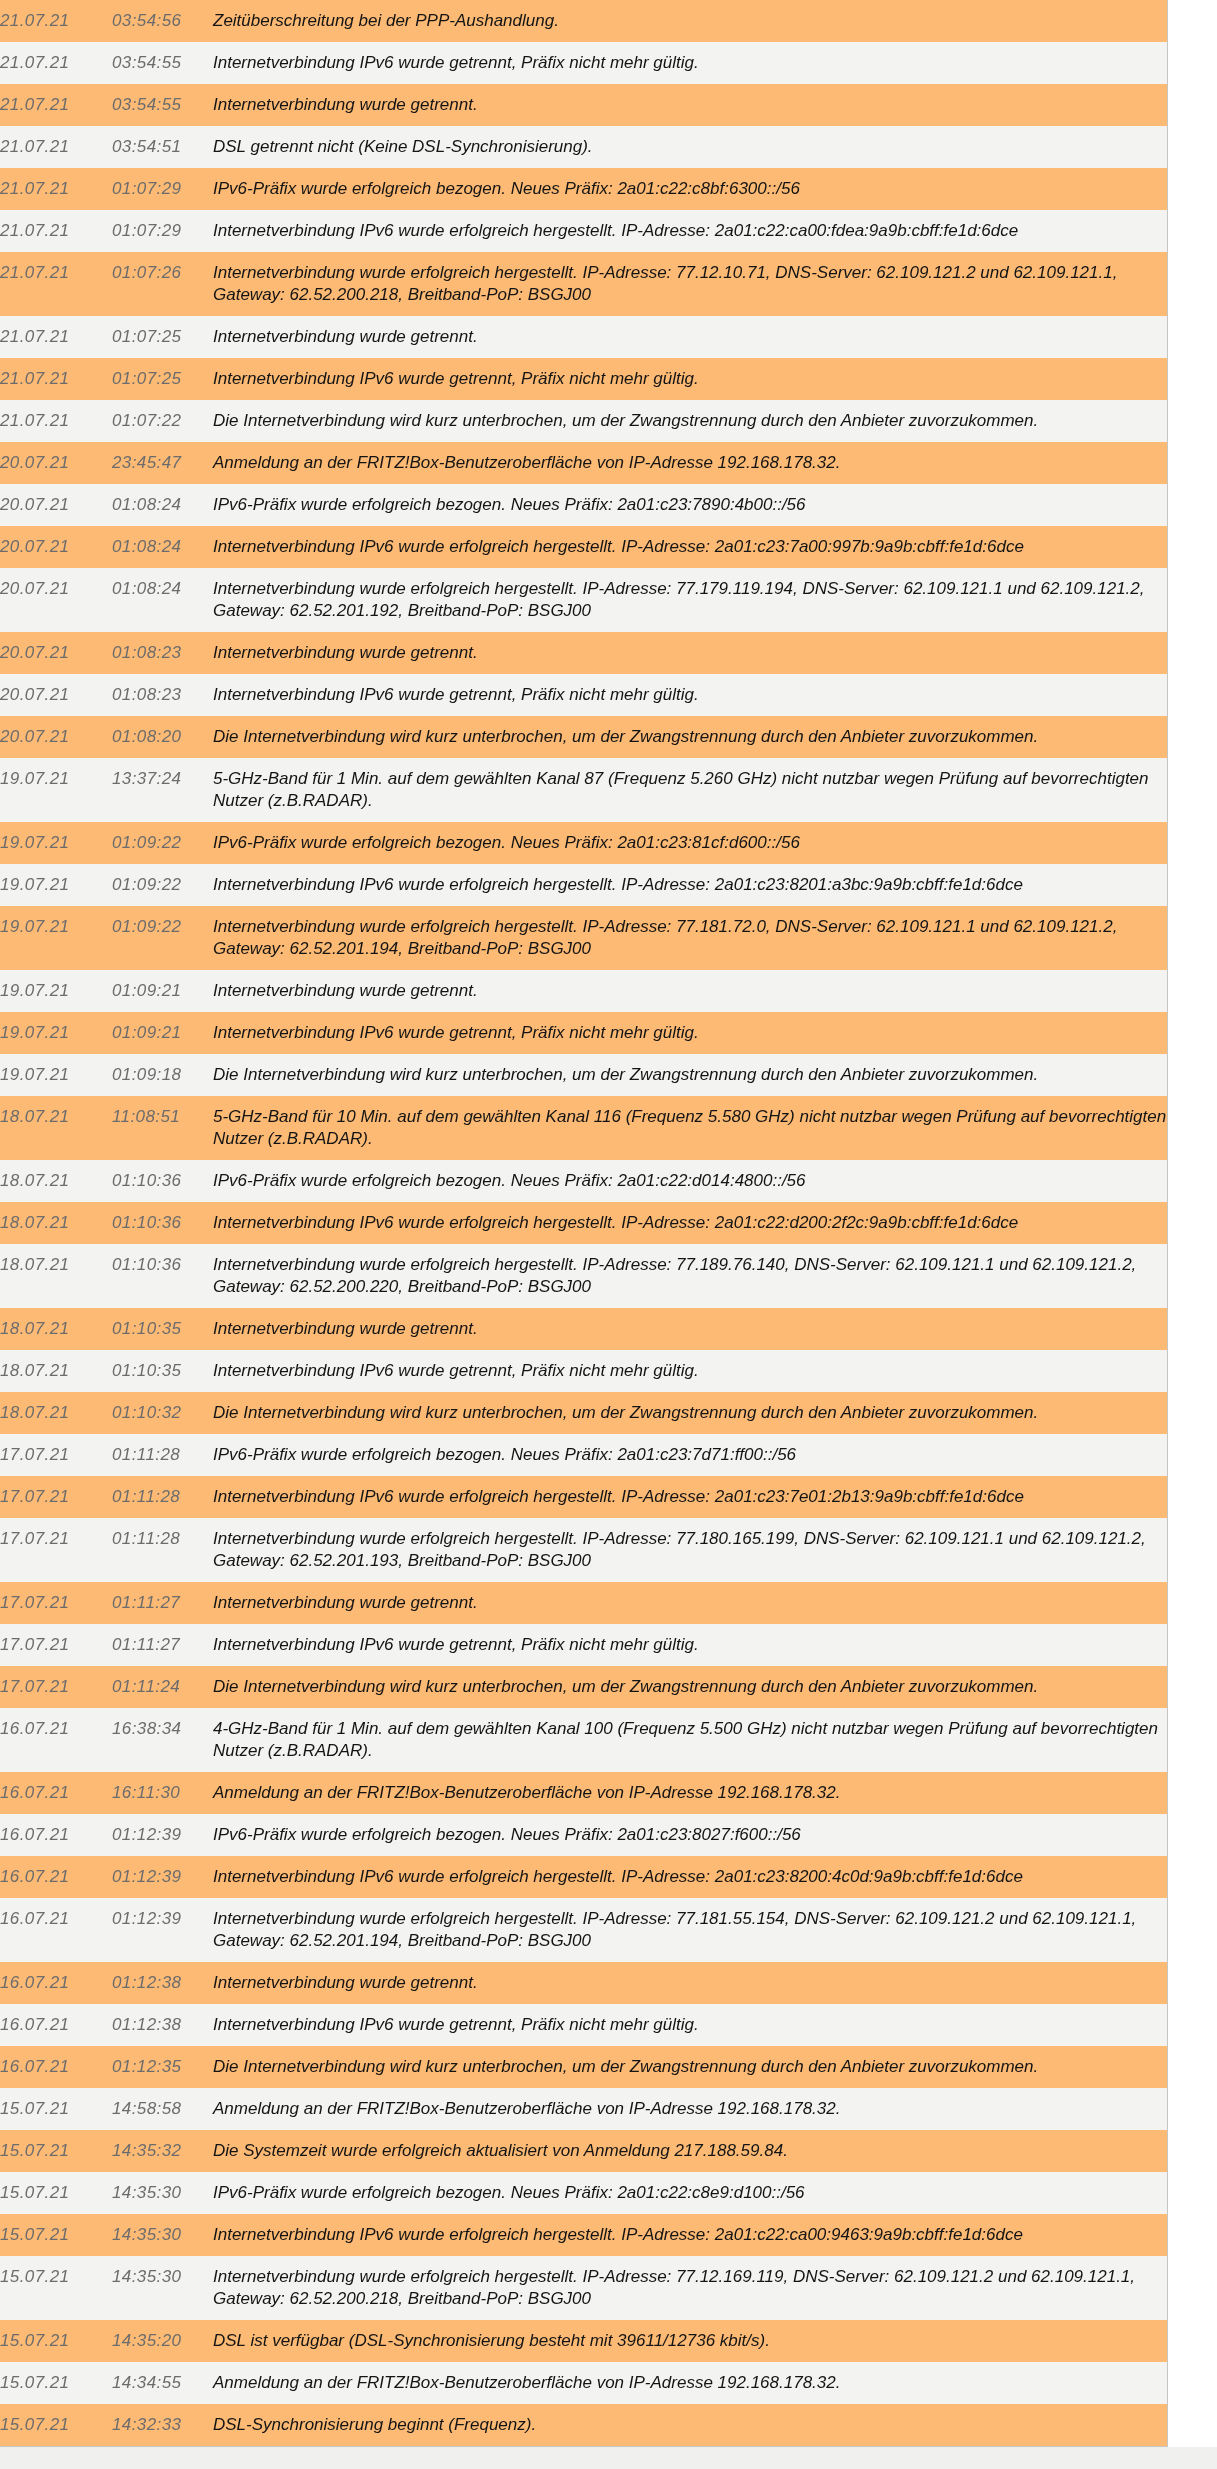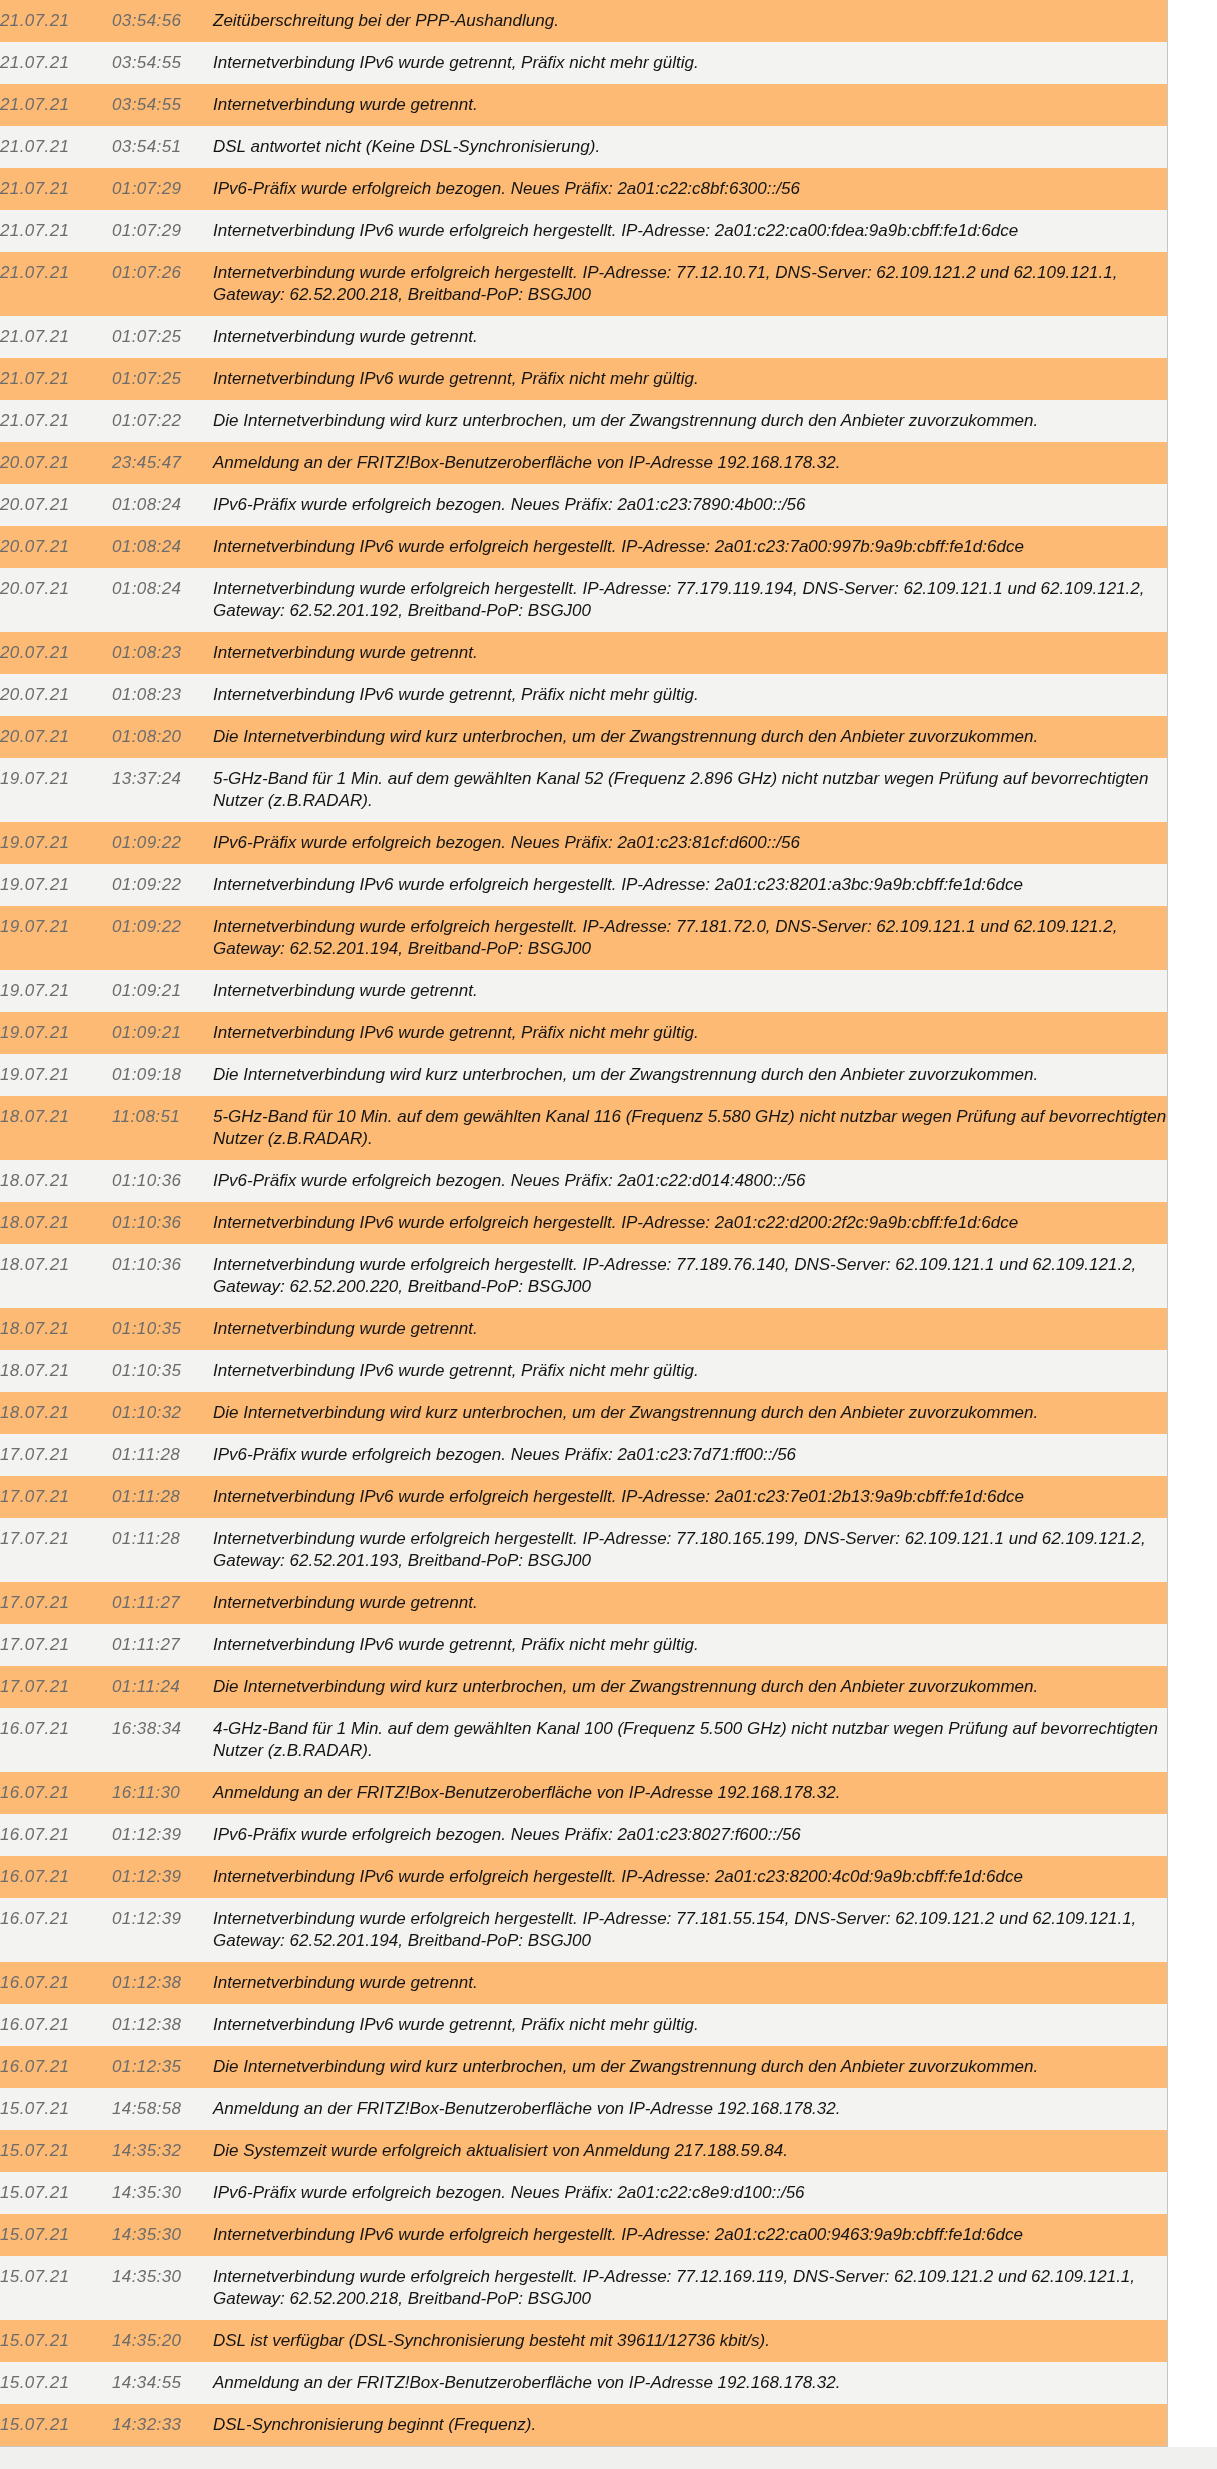--- a/index.html
+++ b/index.html
@@ -75,21 +75,21 @@
           <td class="cell-msg">Internetverbindung IPv6 wurde getrennt, Präfix nicht mehr gültig.</td>
         </tr>
         <tr>
           <td class="cell-date">21.07.21</td>
           <td class="cell-time">03:54:55</td>
           <td class="cell-msg">Internetverbindung wurde getrennt.</td>
         </tr>
         <tr>
           <td class="cell-date">21.07.21</td>
           <td class="cell-time">03:54:51</td>
-          <td class="cell-msg">DSL antwortet nicht (Keine DSL-Synchronisierung).</td>
+          <td class="cell-msg">DSL getrennt nicht (Keine DSL-Synchronisierung).</td>
         </tr>
         <tr>
           <td class="cell-date">21.07.21</td>
           <td class="cell-time">01:07:29</td>
           <td class="cell-msg">IPv6-Präfix wurde erfolgreich bezogen. Neues Präfix: 2a01:c22:c8bf:6300::/56</td>
         </tr>
         <tr>
           <td class="cell-date">21.07.21</td>
           <td class="cell-time">01:07:29</td>
           <td class="cell-msg">Internetverbindung IPv6 wurde erfolgreich hergestellt. IP-Adresse: 2a01:c22:ca00:fdea:9a9b:cbff:fe1d:6dce</td>
@@ -145,21 +145,21 @@
           <td class="cell-msg">Internetverbindung IPv6 wurde getrennt, Präfix nicht mehr gültig.</td>
         </tr>
         <tr>
           <td class="cell-date">20.07.21</td>
           <td class="cell-time">01:08:20</td>
           <td class="cell-msg">Die Internetverbindung wird kurz unterbrochen, um der Zwangstrennung durch den Anbieter zuvorzukommen.</td>
         </tr>
         <tr>
           <td class="cell-date">19.07.21</td>
           <td class="cell-time">13:37:24</td>
-          <td class="cell-msg">5-GHz-Band für 1 Min. auf dem gewählten Kanal 52 (Frequenz 2.896 GHz) nicht nutzbar wegen Prüfung auf bevorrechtigten Nutzer (z.B.RADAR).</td>
+          <td class="cell-msg">5-GHz-Band für 1 Min. auf dem gewählten Kanal 87 (Frequenz 5.260 GHz) nicht nutzbar wegen Prüfung auf bevorrechtigten Nutzer (z.B.RADAR).</td>
         </tr>
         <tr>
           <td class="cell-date">19.07.21</td>
           <td class="cell-time">01:09:22</td>
           <td class="cell-msg">IPv6-Präfix wurde erfolgreich bezogen. Neues Präfix: 2a01:c23:81cf:d600::/56</td>
         </tr>
         <tr>
           <td class="cell-date">19.07.21</td>
           <td class="cell-time">01:09:22</td>
           <td class="cell-msg">Internetverbindung IPv6 wurde erfolgreich hergestellt. IP-Adresse: 2a01:c23:8201:a3bc:9a9b:cbff:fe1d:6dce</td>

